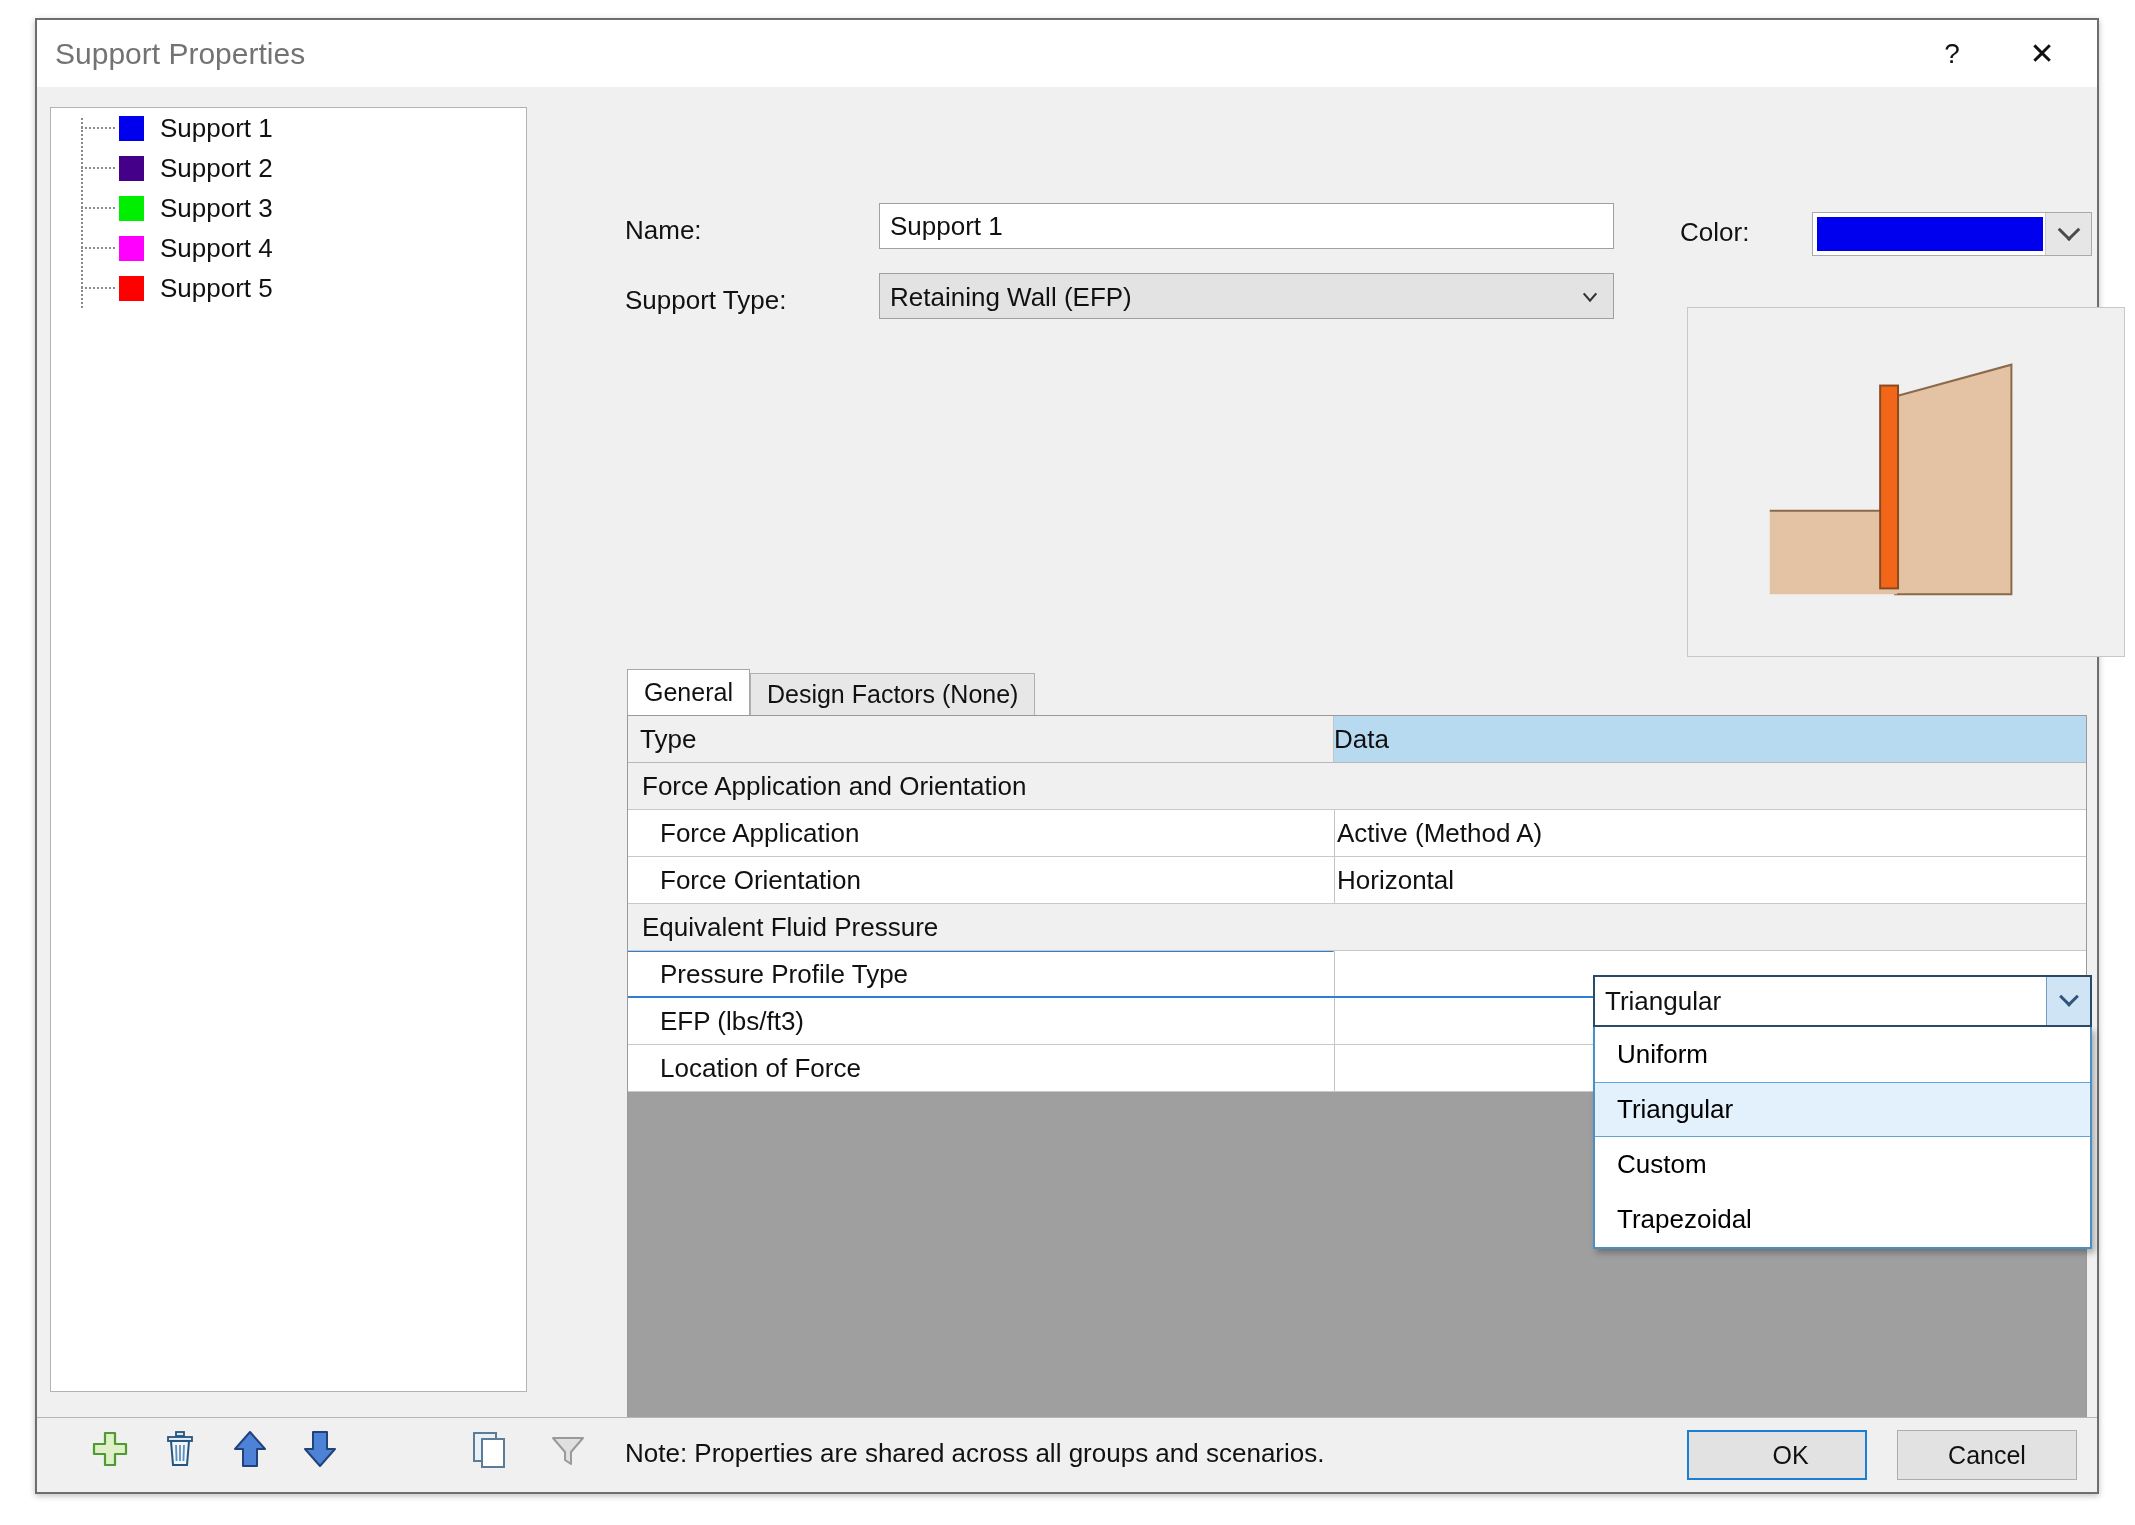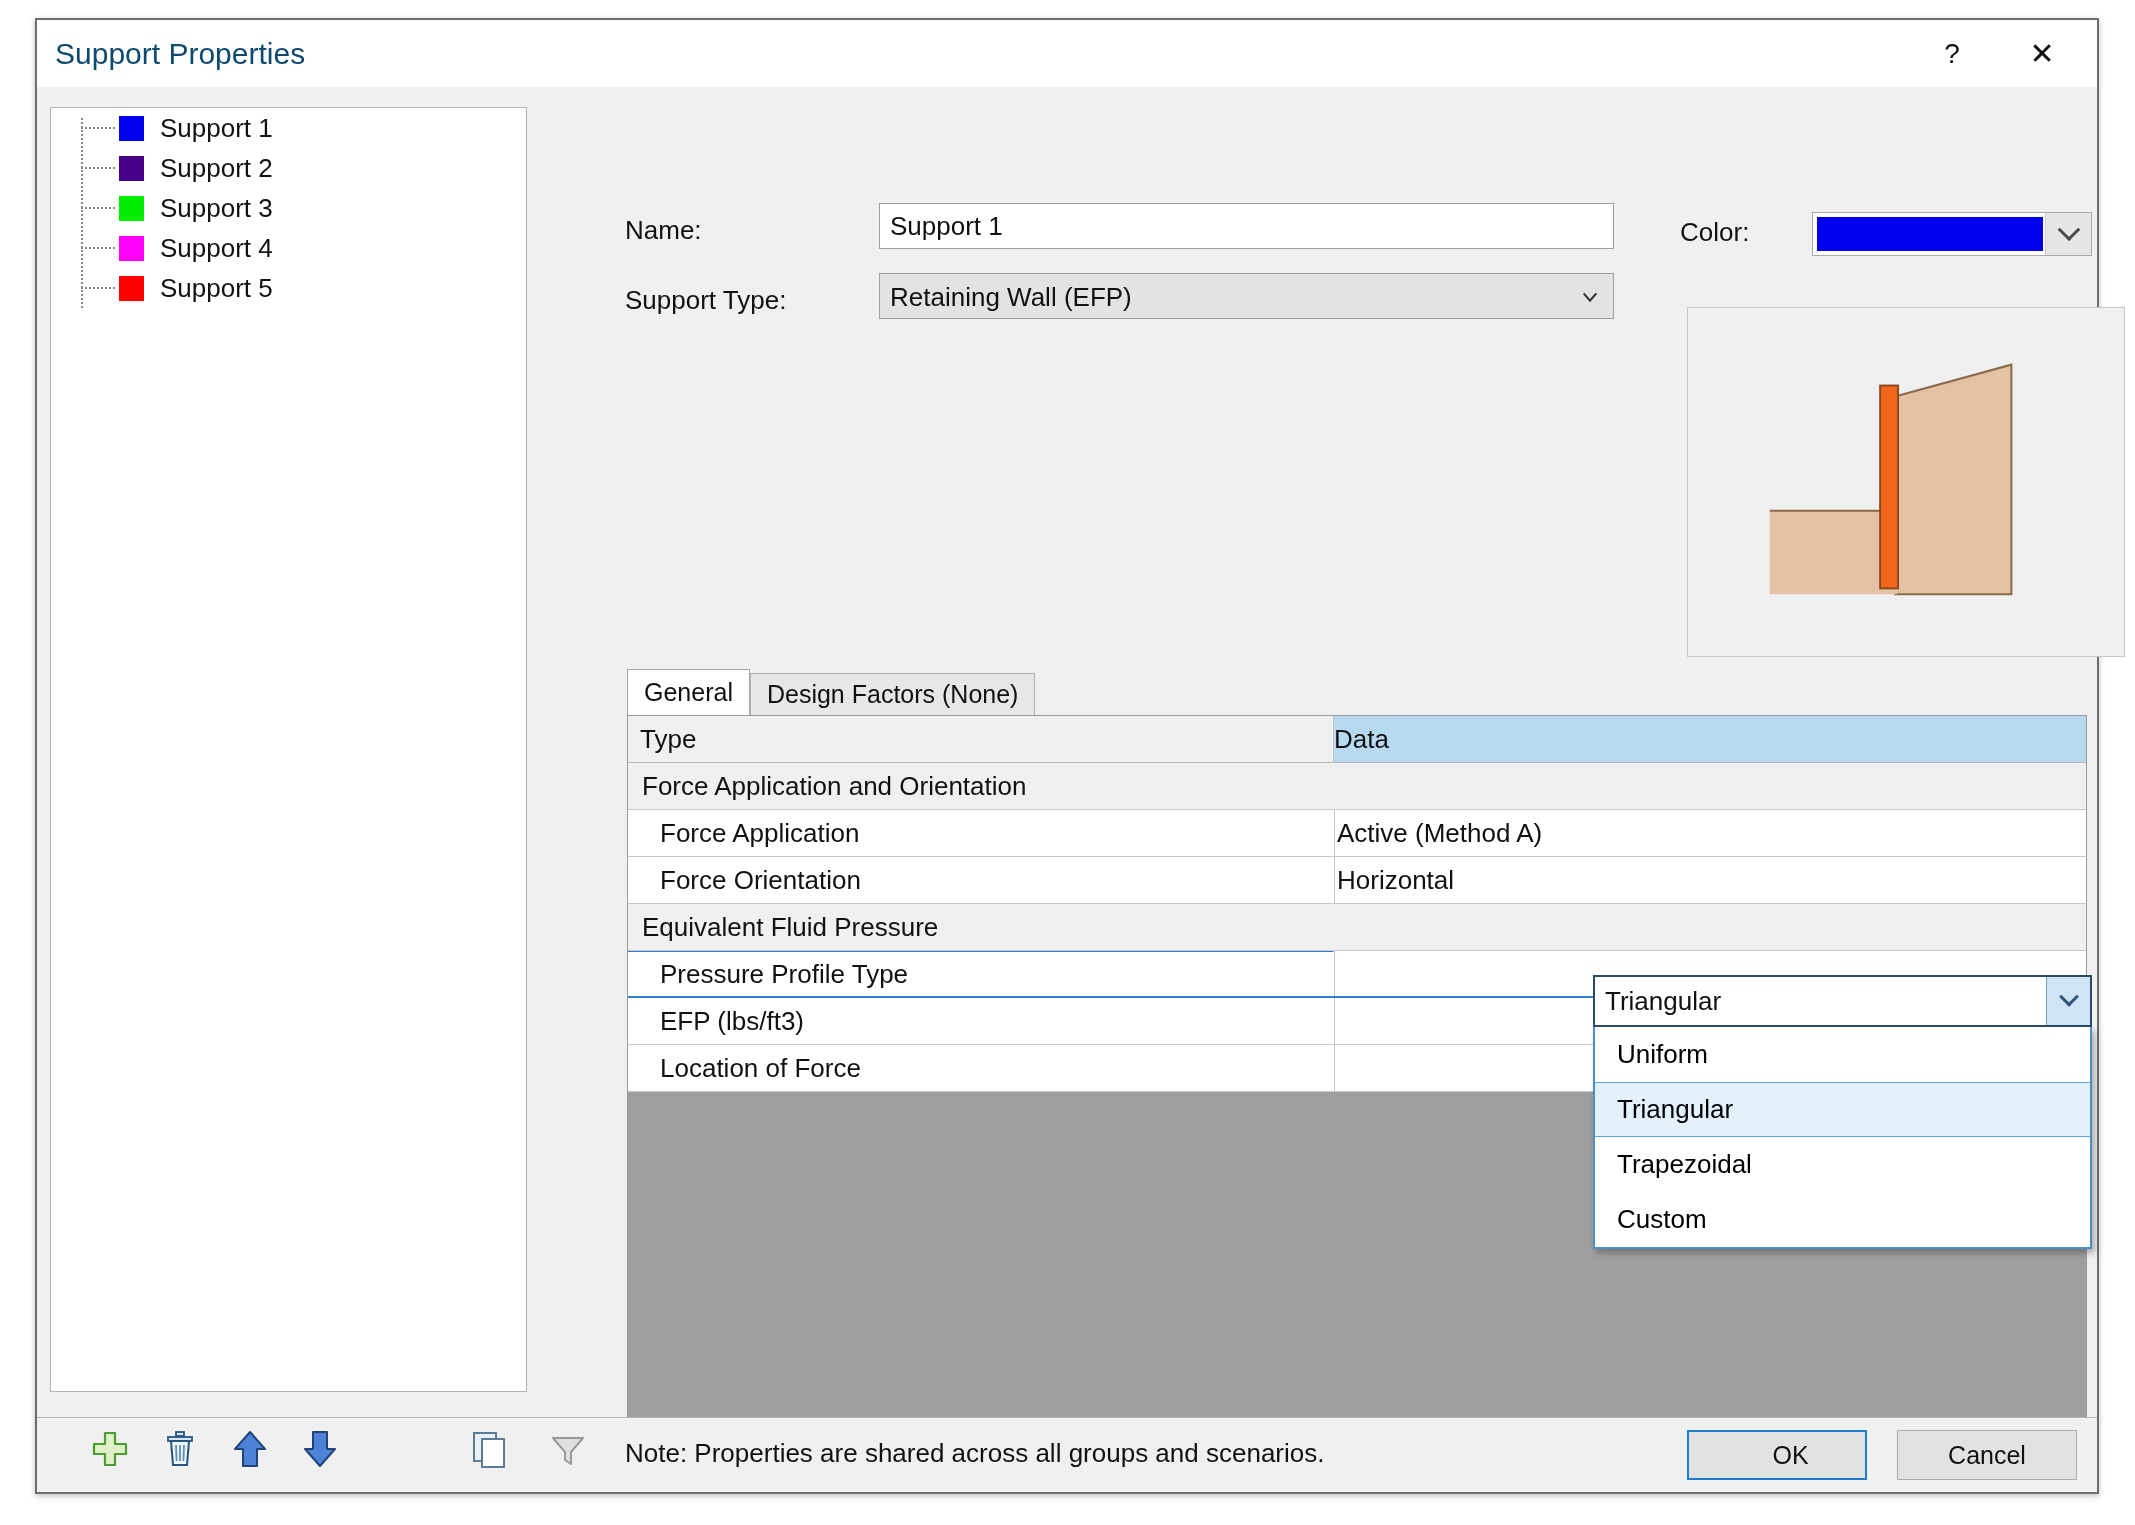--- a/index.html
+++ b/index.html
@@ -21,21 +21,21 @@
   }
 
   
   #titlebar {
     position: absolute; left: 0; top: 0;
     width: 100%; height: 67px;
     background: #ffffff;
   }
   #title-text {
     position: absolute; left: 18px; top: 17px;
-    font-size: 30px; color: #0c4a6e;
+    font-size: 30px; color: #737373;
     white-space: nowrap;
   }
   .tb-btn {
     position: absolute; top: 0; height: 67px; width: 70px;
     background: transparent; border: none;
     display: flex; align-items: center; justify-content: center;
     cursor: default; padding: 0;
     font-family: "Liberation Sans", sans-serif;
   }
   #help-btn { right: 110px; }
@@ -493,22 +493,22 @@
     <div id="combo-open">
       <span id="combo-open-text">Triangular</span>
       <span id="combo-open-btn">
         <span class="chev-sm"></span>
       </span>
     </div>
 
     <div id="combo-list">
       <div class="combo-opt">Uniform</div>
       <div class="combo-opt sel">Triangular</div>
+      <div class="combo-opt">Custom</div>
       <div class="combo-opt">Trapezoidal</div>
-      <div class="combo-opt">Custom</div>
     </div>
 
   </div>
 
   <div id="footer">
     <div id="toolbar">
       <button class="tool-btn">
         <svg width="40" height="40" viewBox="0 0 40 40">
           <path d="M15 4 H25 V15 H36 V25 H25 V36 H15 V25 H4 V15 H15 Z" fill="#dff0c8" stroke="#4e9b33" stroke-width="2.2" stroke-linejoin="round"></path>
         </svg>

